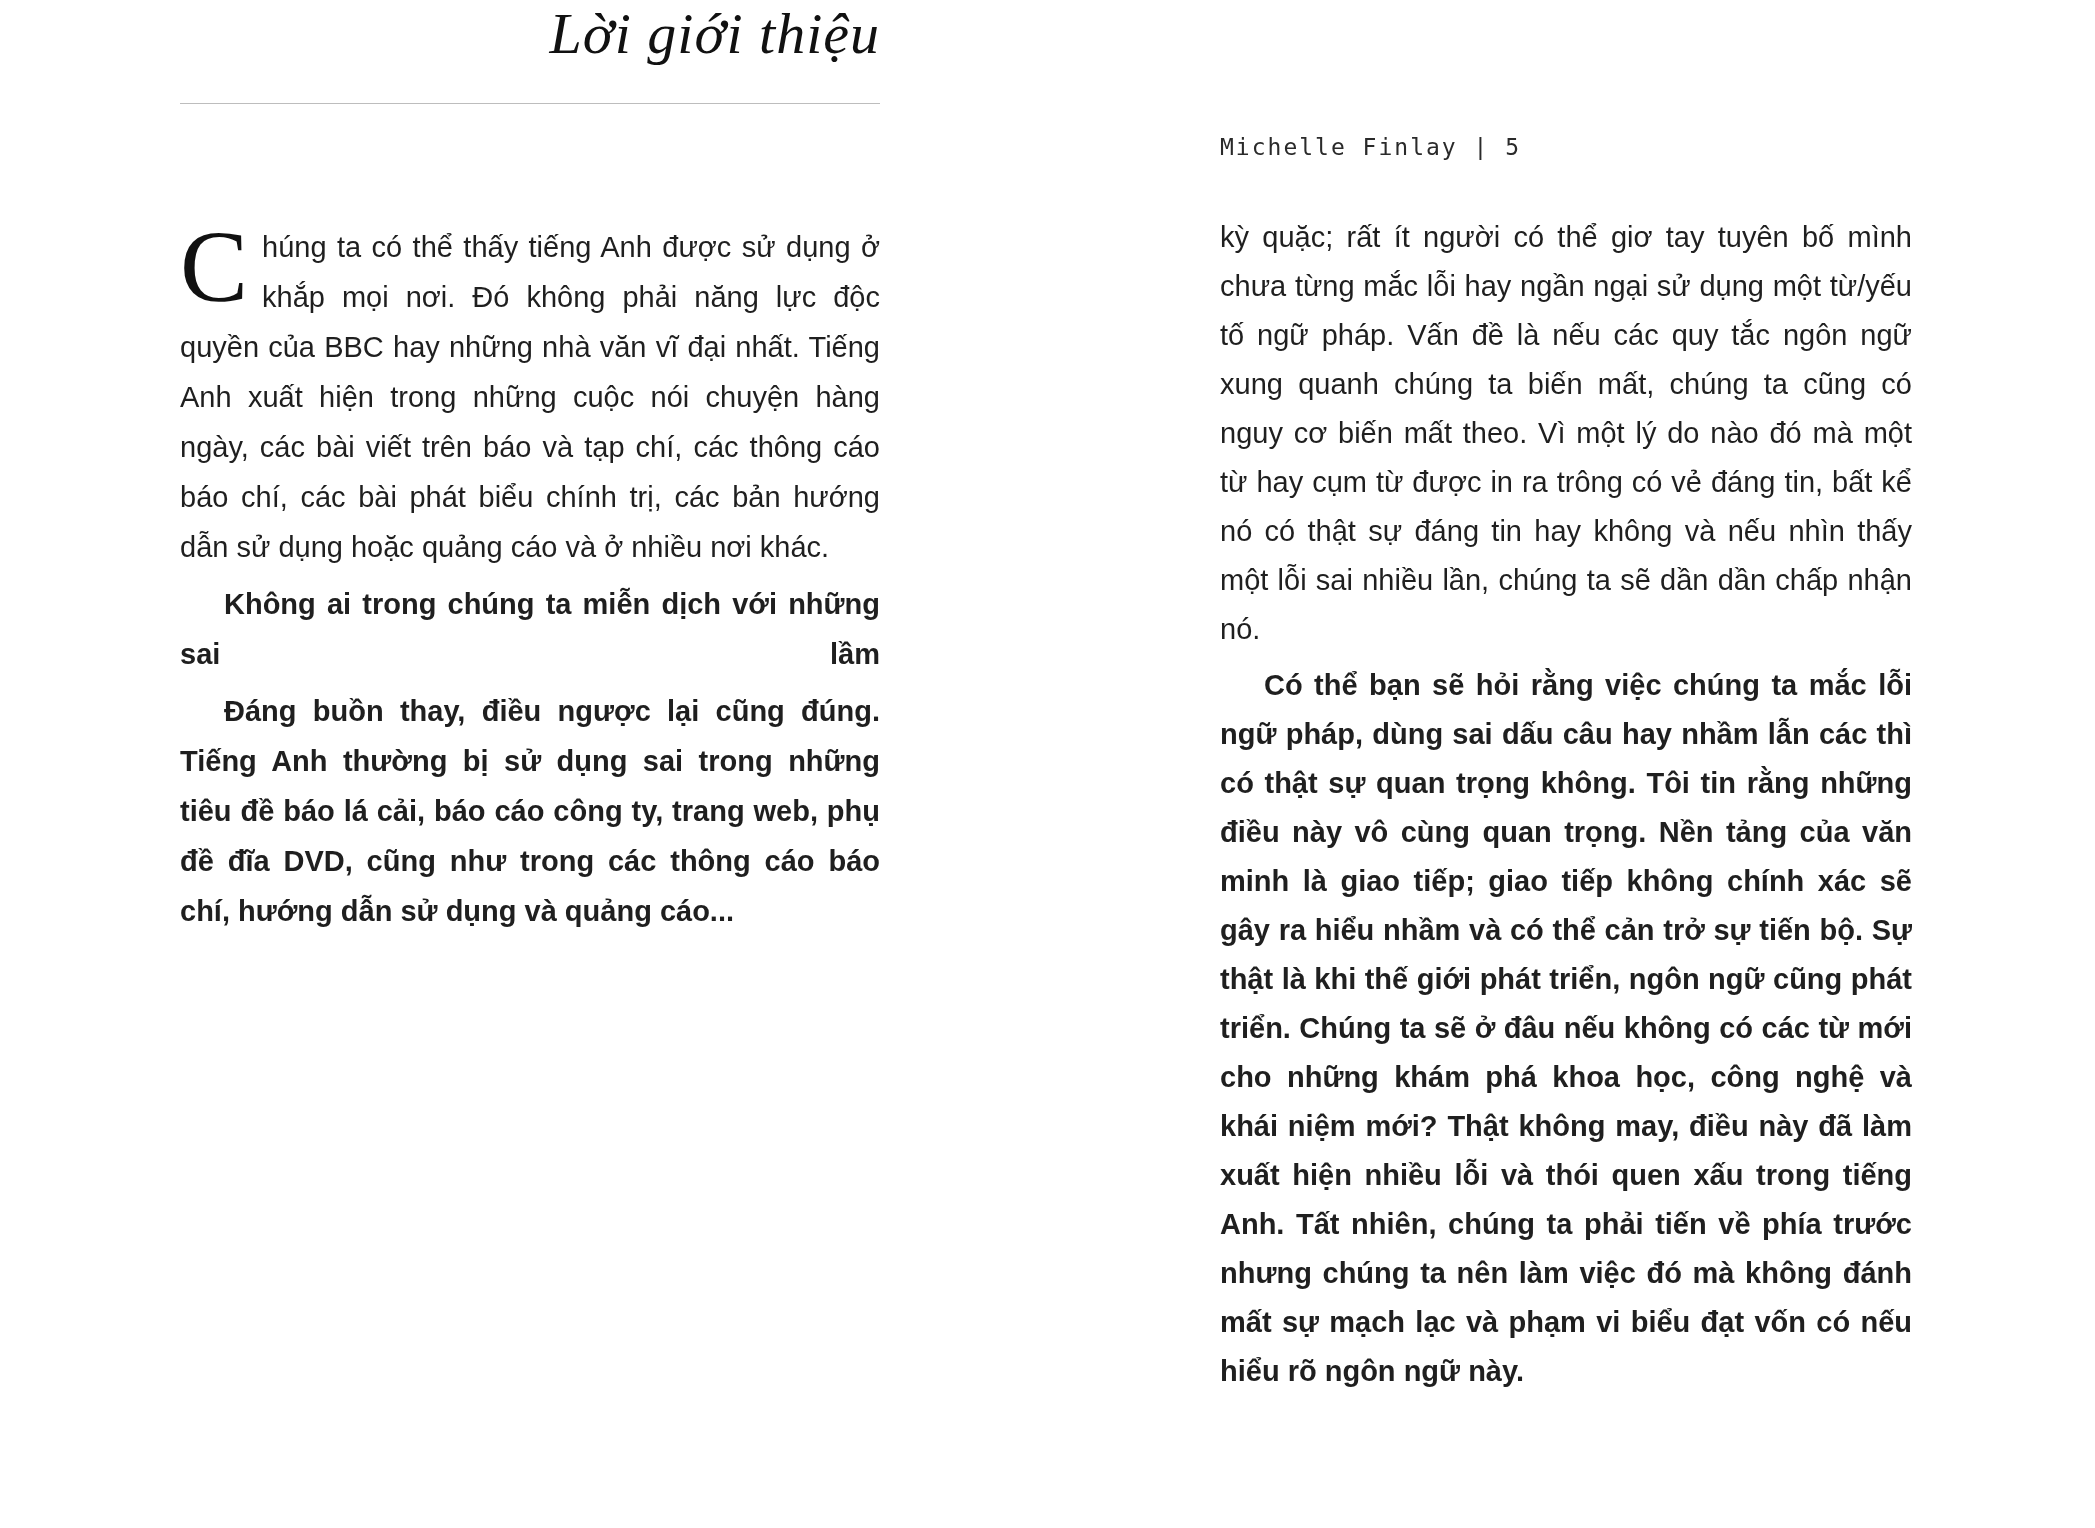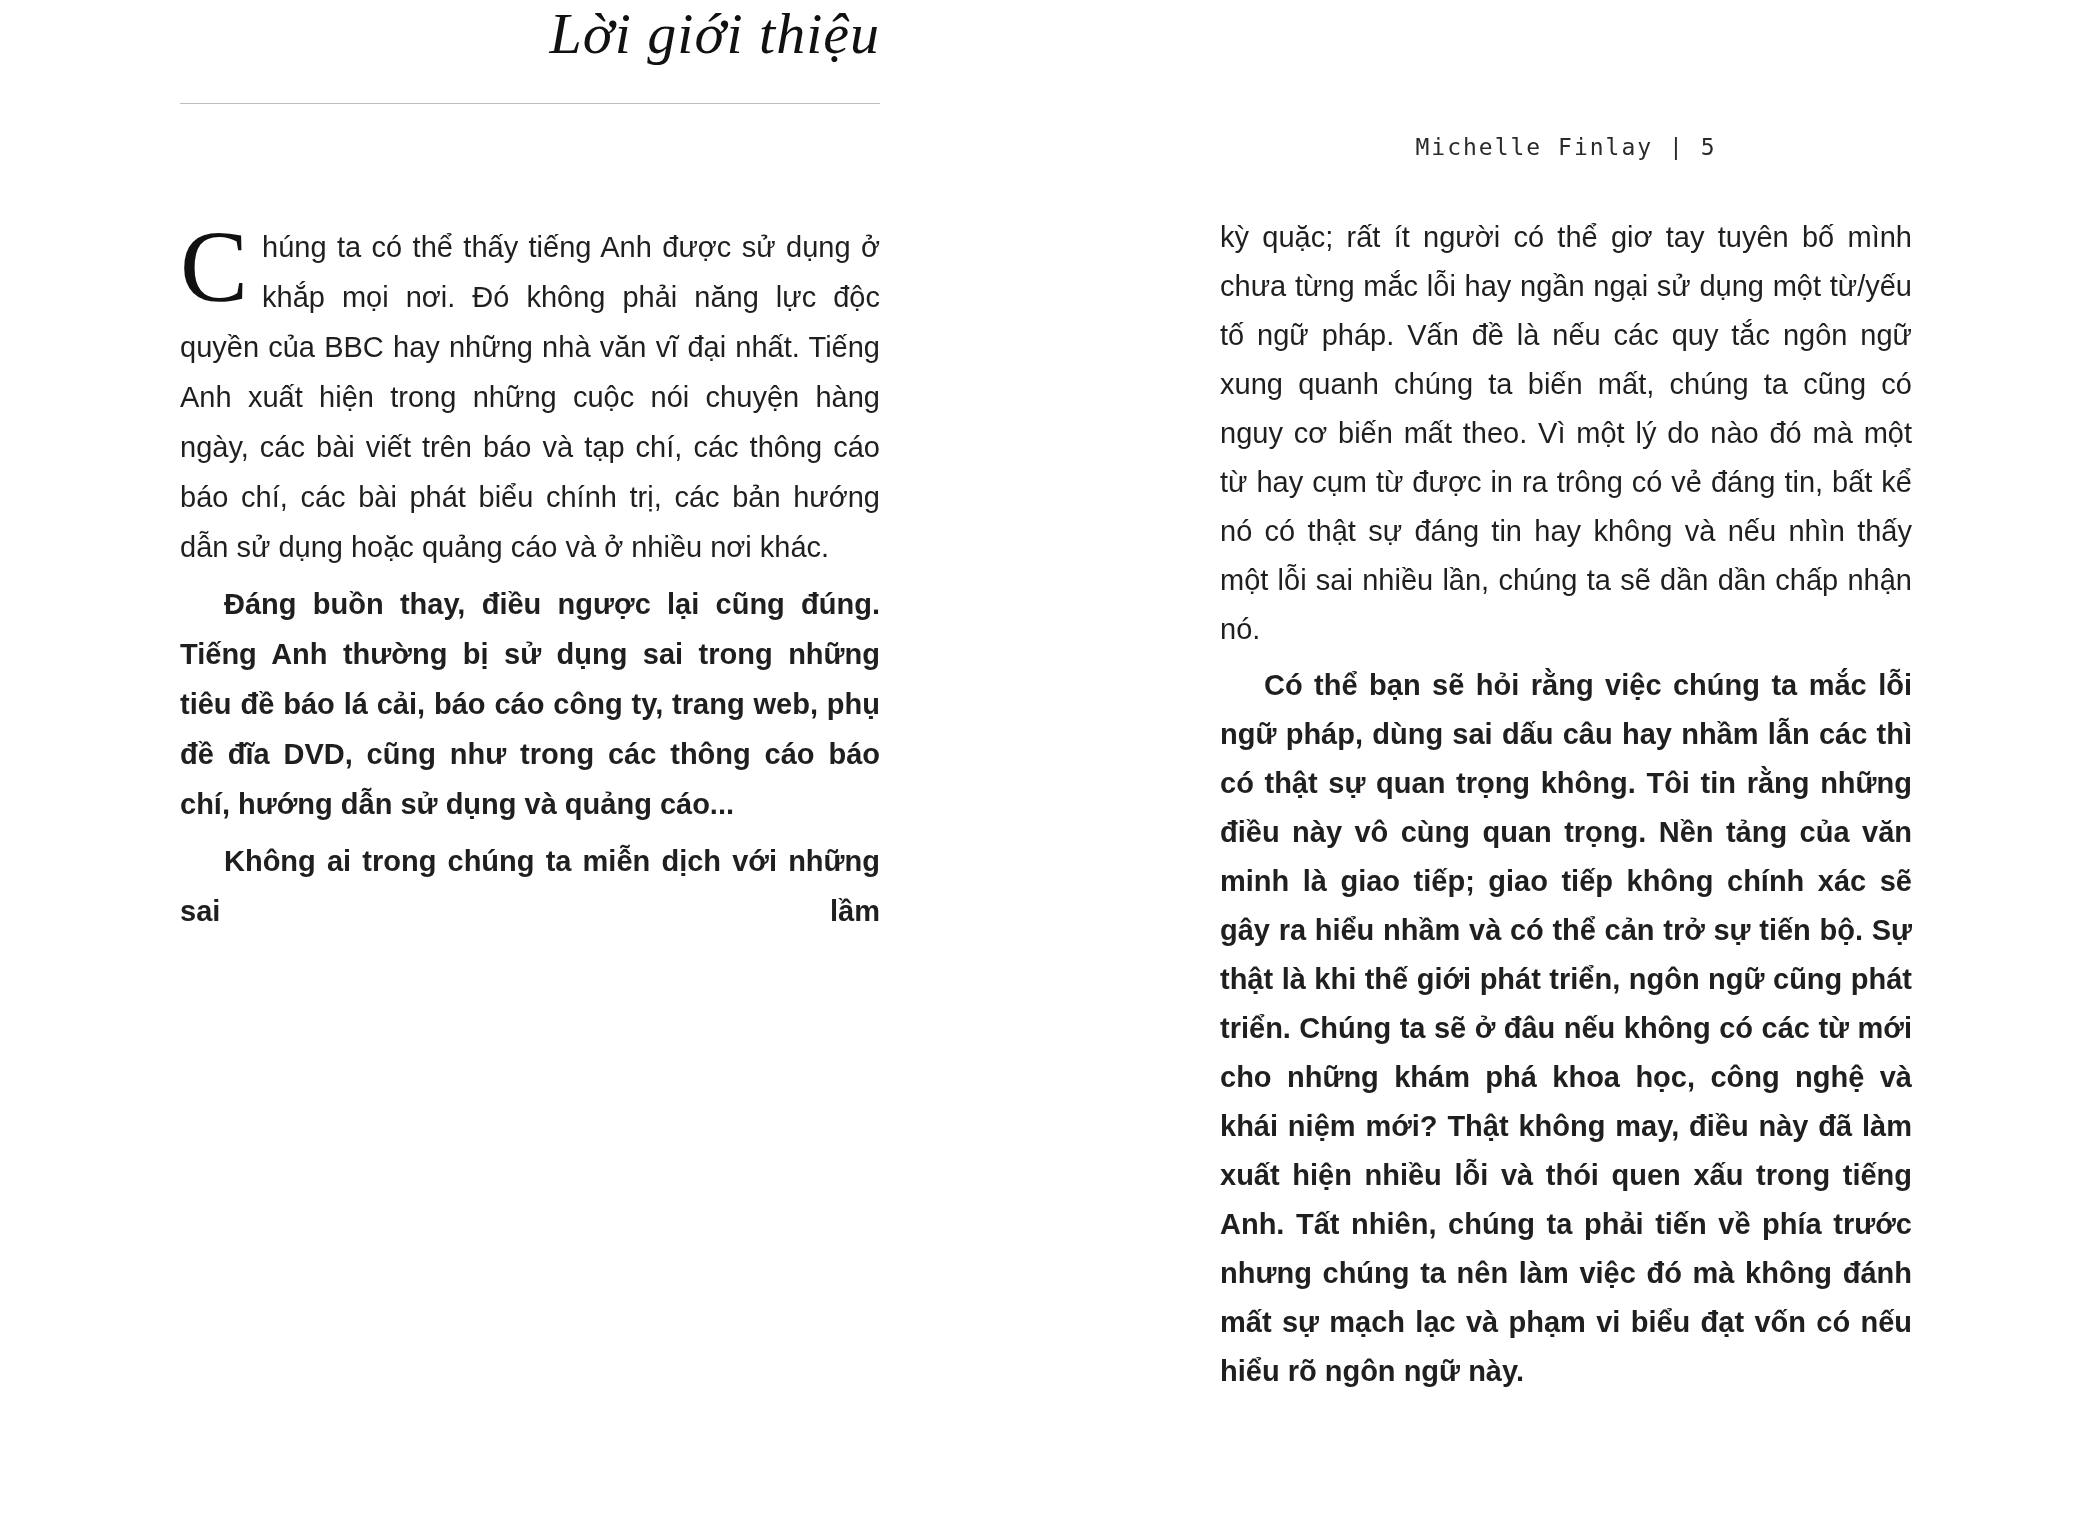--- a/index.html
+++ b/index.html
@@ -70,41 +70,41 @@
   .dropcap {
     float: left;
     font-family: "Liberation Serif", "DejaVu Serif", serif;
     font-size: 102px;
     line-height: 82px;
     padding: 4px 14px 0 0;
     color: #111111;
   }
   .running-header {
     padding-top: 134px;
-    text-align: center;
+    text-align: left;
     font-family: "DejaVu Sans Mono", monospace;
     font-size: 23px;
     letter-spacing: 2px;
     color: #2a2a2a;
   }
 </style>
 </head>
 <body>
 
 <div class="spread">
 
   <section class="page page-left">
     <h1 class="title">Lời giới thiệu</h1>
     <hr class="rule">
     <div class="body">
       <p class="para">
         <span class="dropcap">C</span><span>húng ta có thể thấy tiếng Anh được sử dụng ở khắp mọi nơi. Đó không phải năng lực độc quyền của BBC hay những nhà văn vĩ đại nhất. Tiếng Anh xuất hiện trong những cuộc nói chuyện hàng ngày, các bài viết trên báo và tạp chí, các thông cáo báo chí, các bài phát biểu chính trị, các bản hướng dẫn sử dụng hoặc quảng cáo và ở nhiều nơi khác.</span>
       </p>
+      <p class="para indent continues">Không ai trong chúng ta miễn dịch với những sai lầm</p>
       <p class="para indent">Đáng buồn thay, điều ngược lại cũng đúng. Tiếng Anh thường bị sử dụng sai trong những tiêu đề báo lá cải, báo cáo công ty, trang web, phụ đề đĩa DVD, cũng như trong các thông cáo báo chí, hướng dẫn sử dụng và quảng cáo...</p>
-      <p class="para indent continues">Không ai trong chúng ta miễn dịch với những sai lầm</p>
     </div>
   </section>
 
   <section class="page page-right">
     <div class="running-header">Michelle Finlay | 5</div>
     <div class="body">
       <p class="para">kỳ quặc; rất ít người có thể giơ tay tuyên bố mình chưa từng mắc lỗi hay ngần ngại sử dụng một từ/yếu tố ngữ pháp. Vấn đề là nếu các quy tắc ngôn ngữ xung quanh chúng ta biến mất, chúng ta cũng có nguy cơ biến mất theo. Vì một lý do nào đó mà một từ hay cụm từ được in ra trông có vẻ đáng tin, bất kể nó có thật sự đáng tin hay không và nếu nhìn thấy một lỗi sai nhiều lần, chúng ta sẽ dần dần chấp nhận nó.</p>
       <p class="para indent">Có thể bạn sẽ hỏi rằng việc chúng ta mắc lỗi ngữ pháp, dùng sai dấu câu hay nhầm lẫn các thì có thật sự quan trọng không. Tôi tin rằng những điều này vô cùng quan trọng. Nền tảng của văn minh là giao tiếp; giao tiếp không chính xác sẽ gây ra hiểu nhầm và có thể cản trở sự tiến bộ. Sự thật là khi thế giới phát triển, ngôn ngữ cũng phát triển. Chúng ta sẽ ở đâu nếu không có các từ mới cho những khám phá khoa học, công nghệ và khái niệm mới? Thật không may, điều này đã làm xuất hiện nhiều lỗi và thói quen xấu trong tiếng Anh. Tất nhiên, chúng ta phải tiến về phía trước nhưng chúng ta nên làm việc đó mà không đánh mất sự mạch lạc và phạm vi biểu đạt vốn có nếu hiểu rõ ngôn ngữ này.</p>
     </div>
   </section>

